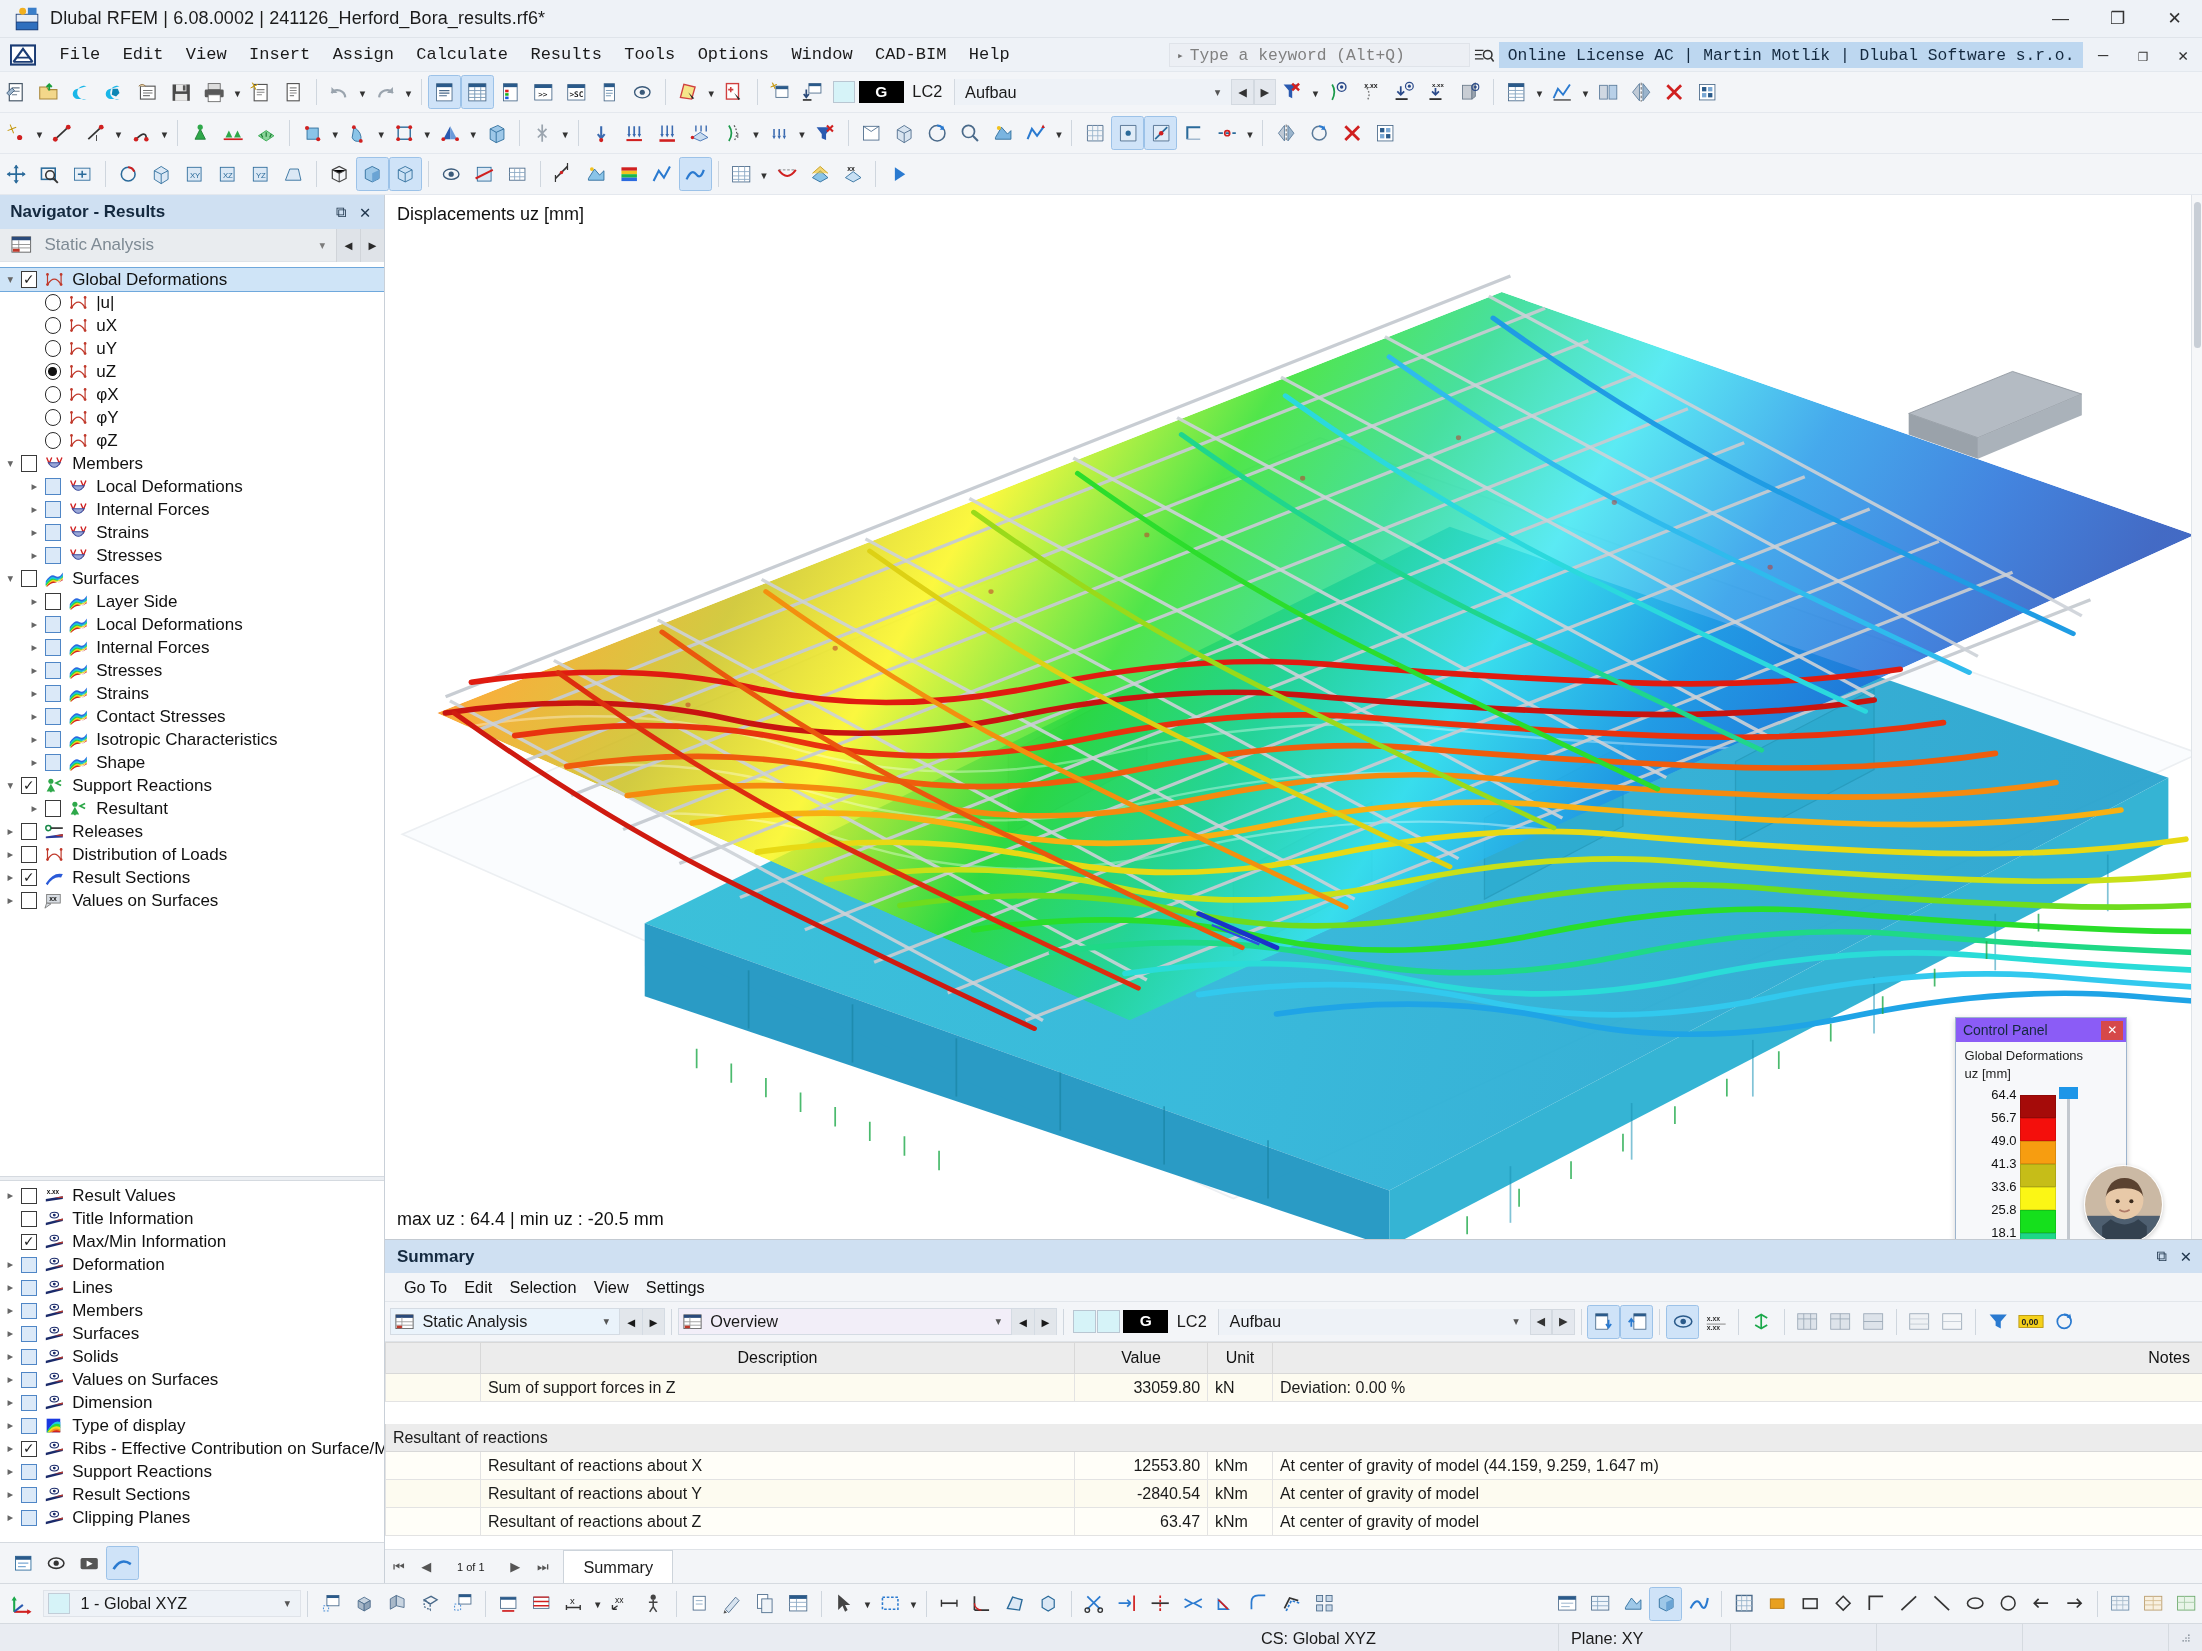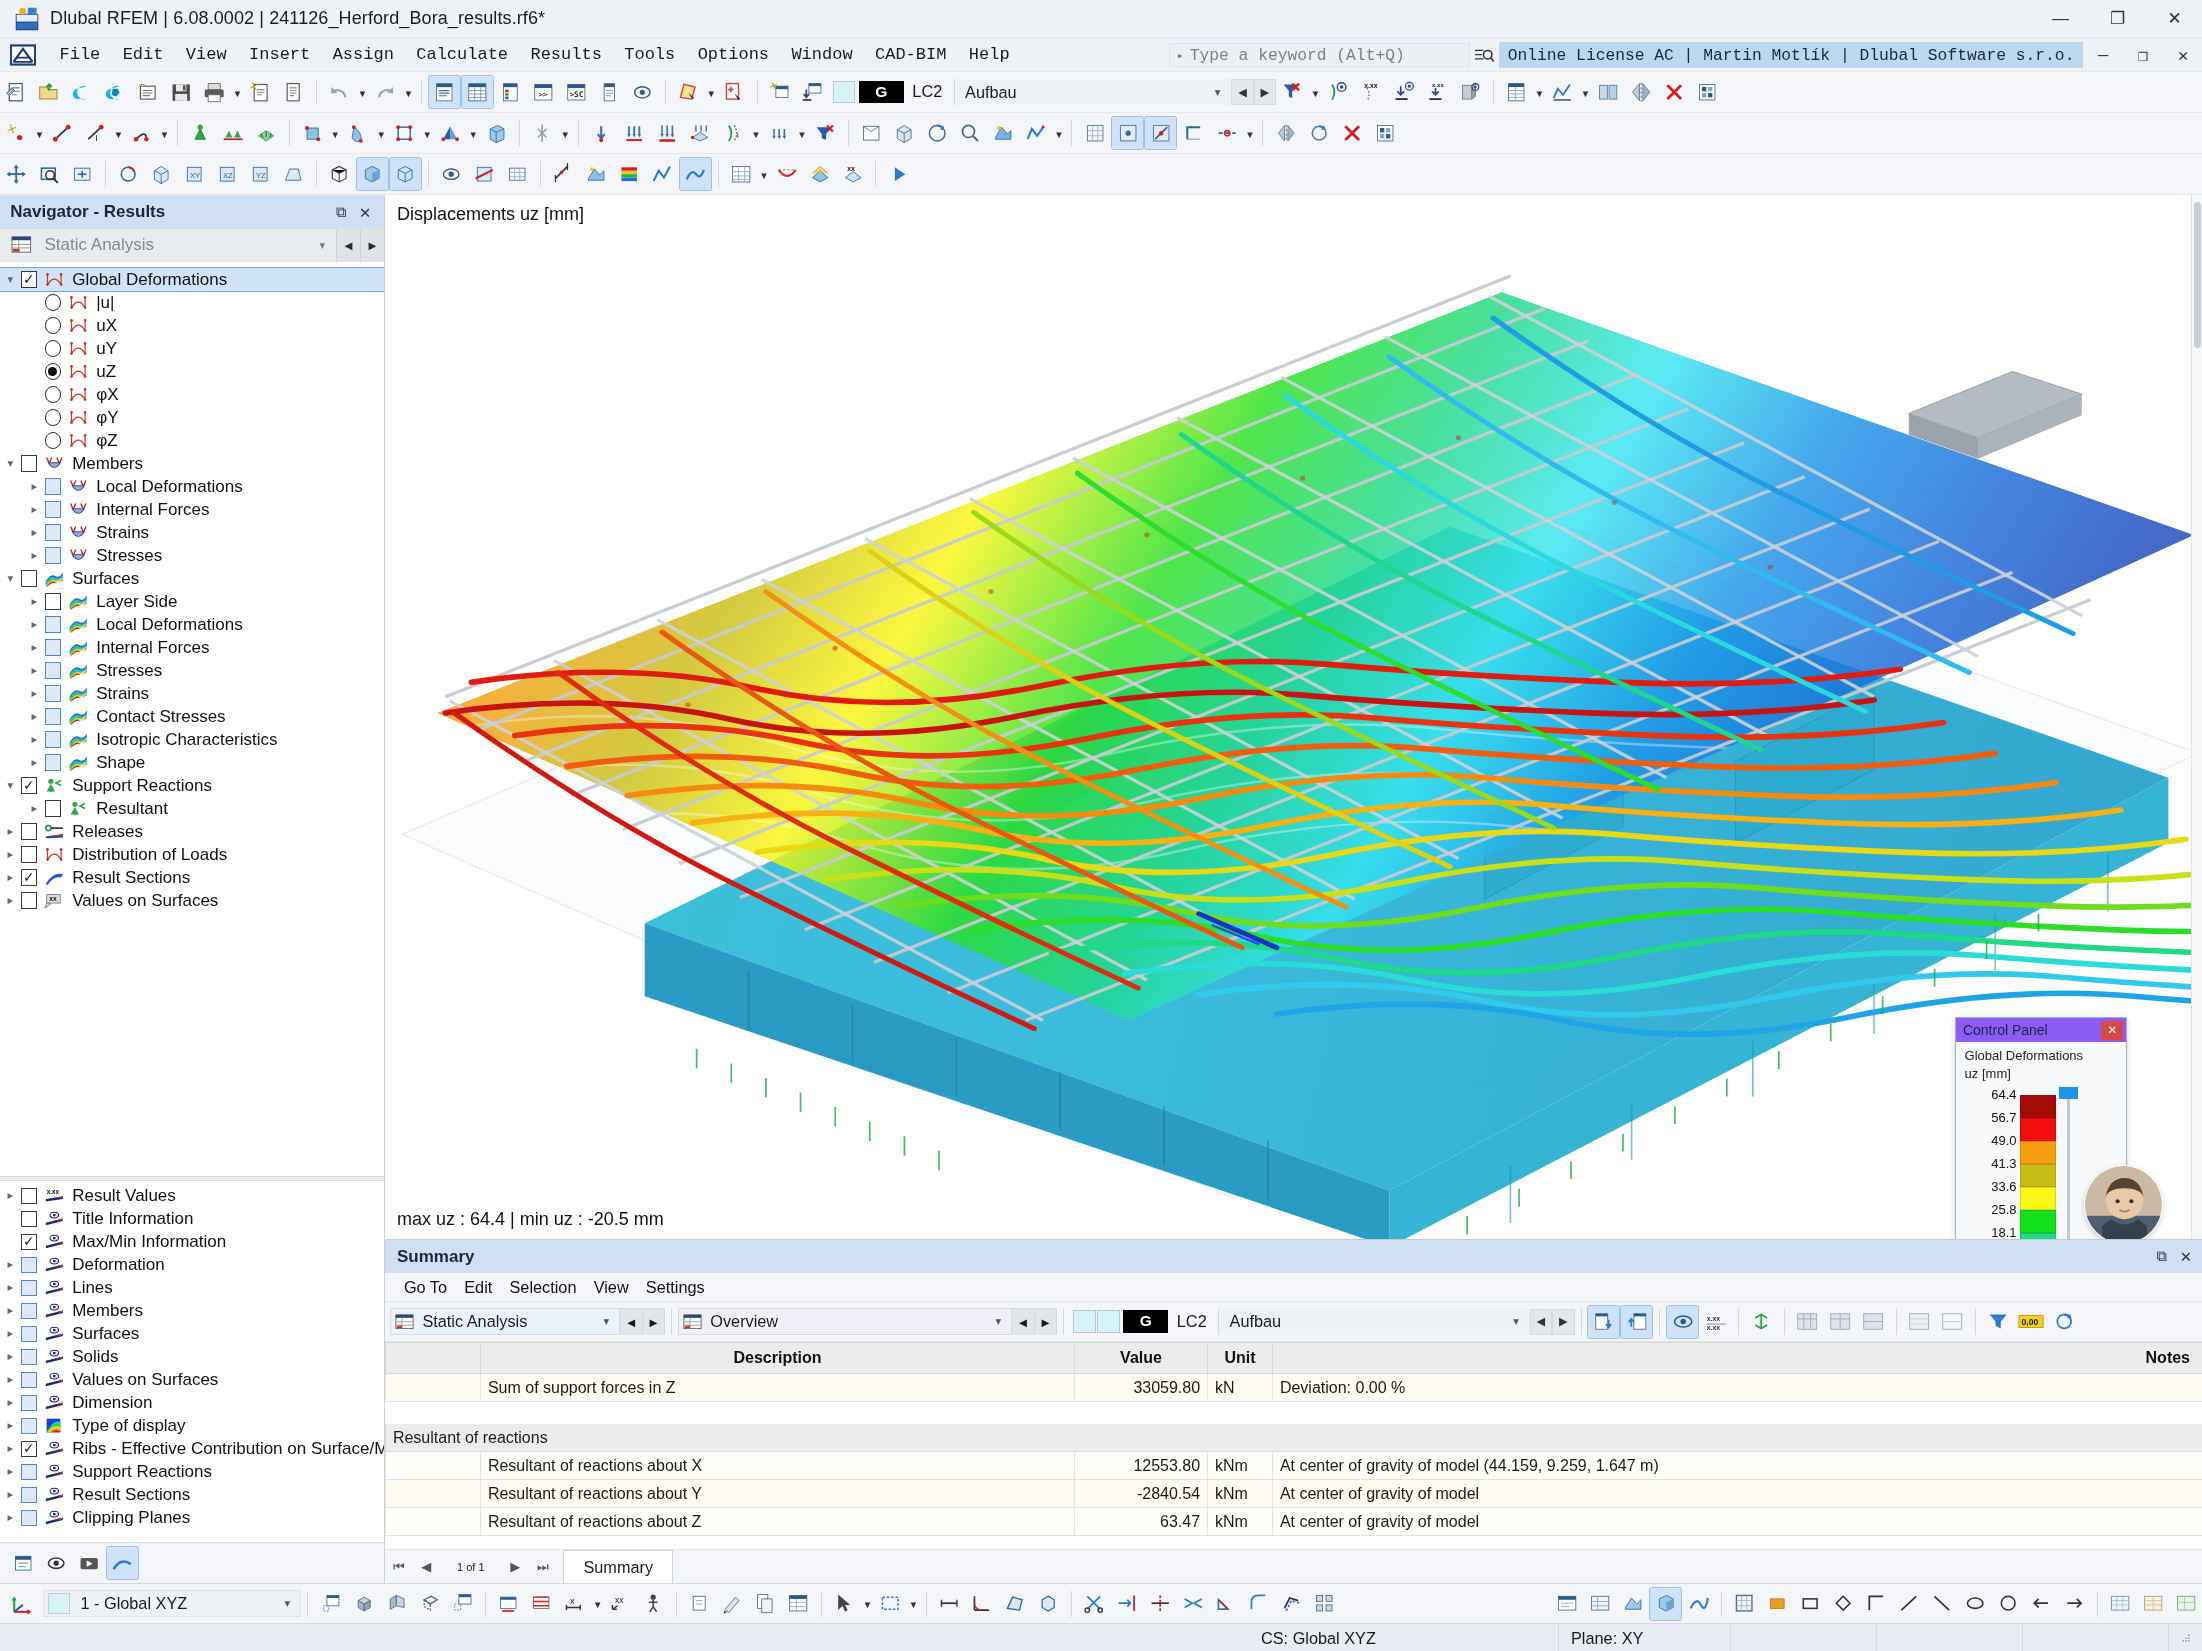--- a/index.html
+++ b/index.html
@@ -148,21 +148,21 @@
   .sum-tb{ height:40px;flex:0 0 40px;display:flex;align-items:center;background:#f3f5f8;
            border-bottom:0.9px solid #dfe3e8;padding-left:5.2px;}
   .scombo{ display:flex;align-items:center;height:27.5px;background:#eaf3fb;border:0.9px solid #d4dbe3;}
   .scombo .ic{ width:26px;display:flex;align-items:center;justify-content:center;}
   .scombo .lb{ font-size:16.3px;padding-left:5.2px;}
   .scombo .cv{ width:26px;text-align:center;font-size:11.2px;color:#555;}
   .scombo .ar{ width:22.4px;height:26px;display:flex;align-items:center;justify-content:center;
                font-size:10.3px;background:#e2e6eb;border-left:0.9px solid #d4dbe3;}
   .sum-grid{ flex:1; overflow:hidden; position:relative; }
   table.g{ width:100%; border-collapse:collapse; font-size:16px;}
-  table.g th{ background:#ececec;border:0.9px solid #d8d8d8;height:31px;font-weight:bold;color:#111;}
+  table.g th{ background:#ececec;border:0.9px solid #d8d8d8;height:31px;font-weight:normal;color:#111;}
   table.g td{ border:0.9px solid #e3e3e3;height:28px;padding:0 6.9px;}
   tr.r td{ background:#fdfbf0; }
   tr.r:nth-child(even) td{ background:#fffef8; }
   td.rowhdr{ background:#ececec;border:0.9px solid #d8d8d8;}
   tr.grp td{ background:#ececec;border:0.9px solid #d8d8d8;font-size:16px;}
   tr.blank td{ background:#fff;border:0.9px solid #fff;height:22.4px;}
   td.num{ text-align:right; }
   .sum-foot{ height:34px;flex:0 0 34px;display:flex;align-items:center;background:#f3f5f8;
              border-top:0.9px solid #dfe3e8;}
   .pgbtn{ width:27.5px;height:27.5px;display:flex;align-items:center;justify-content:center;

